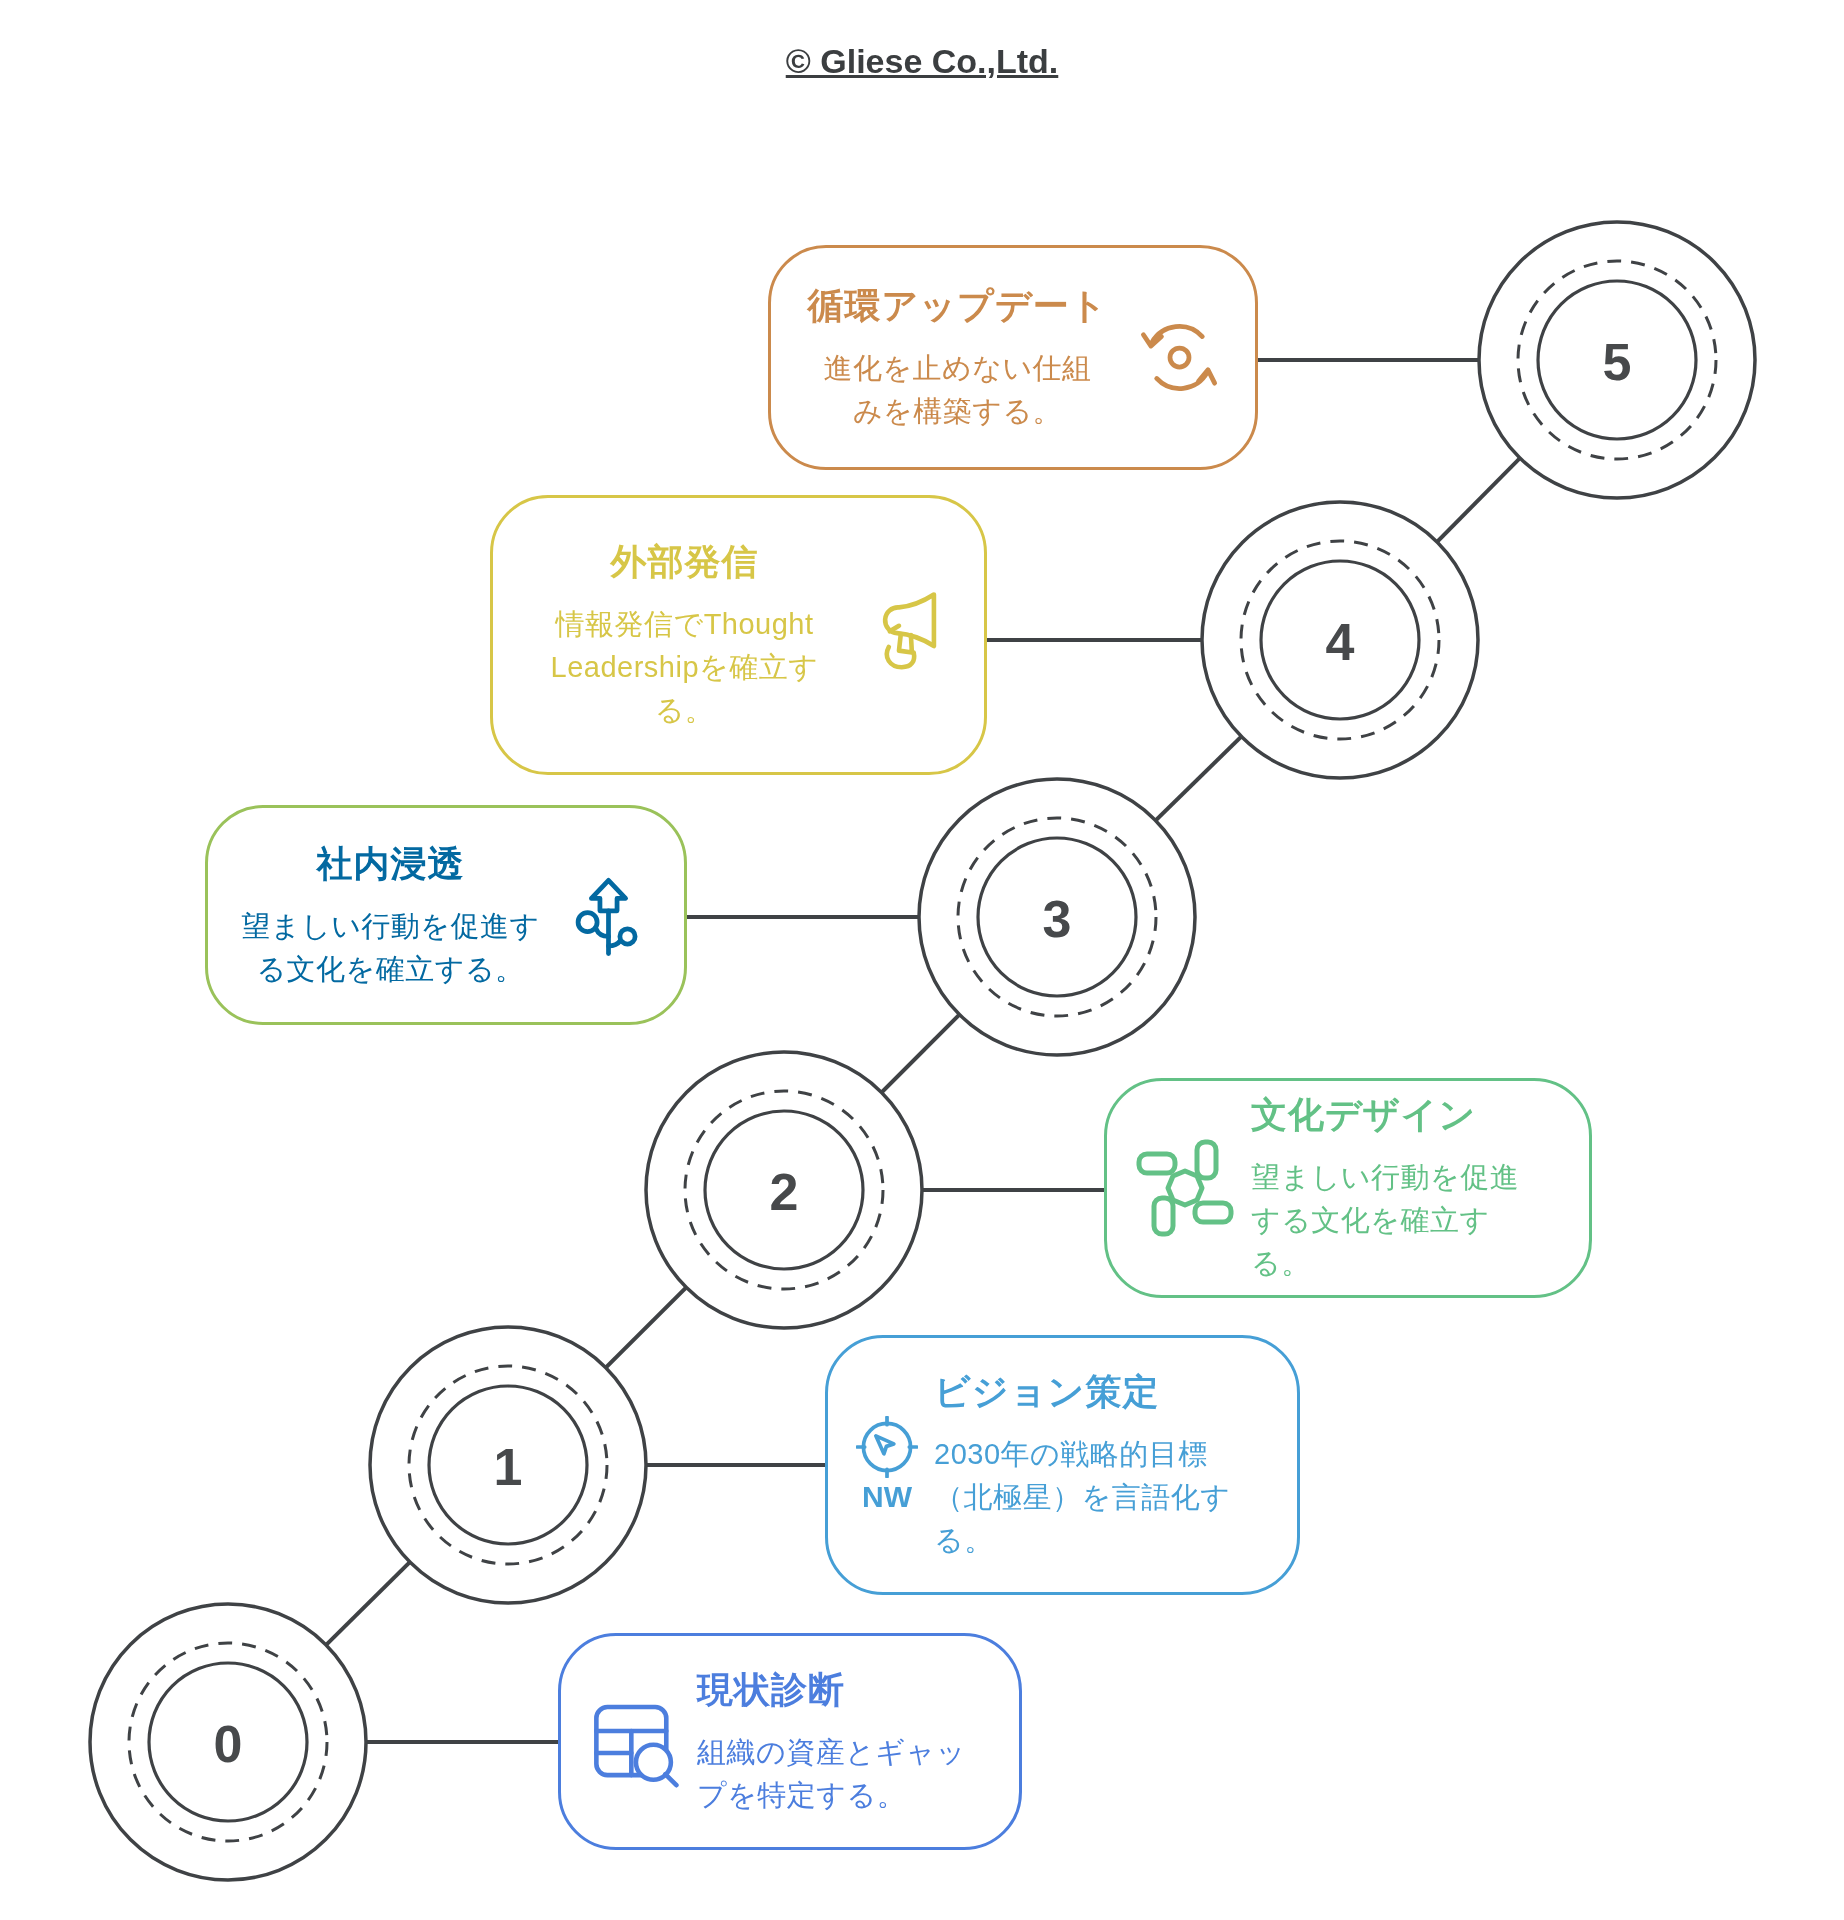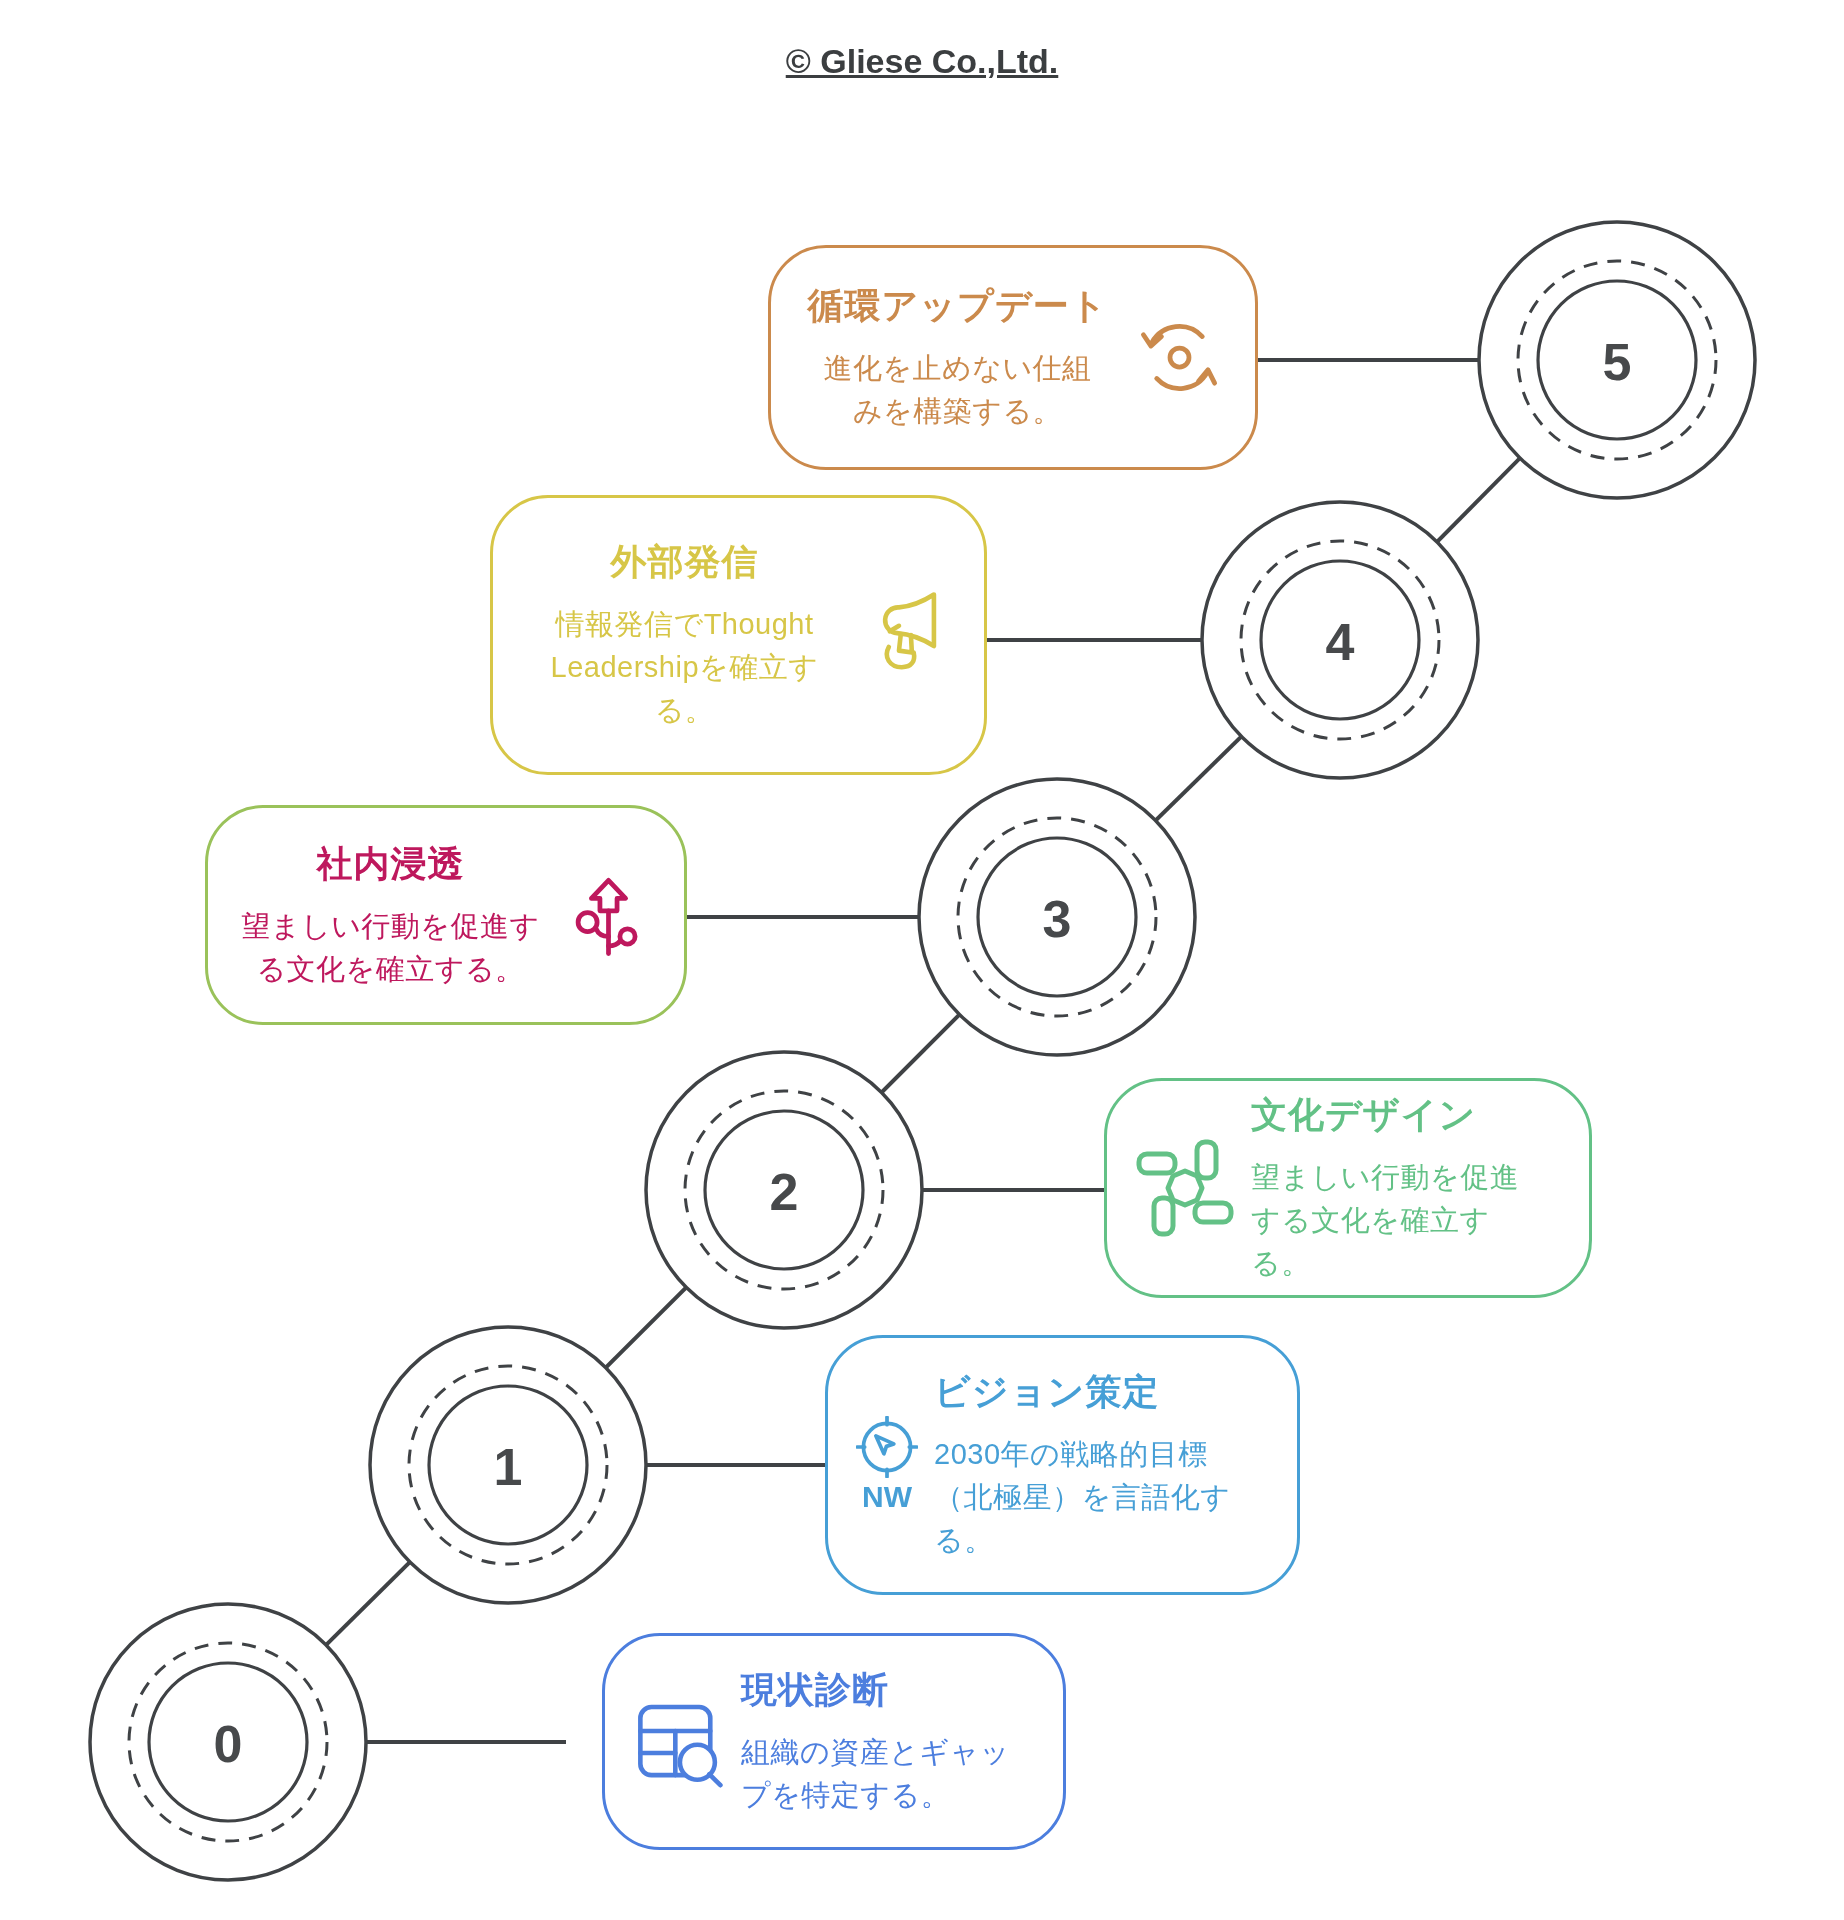--- a/index.html
+++ b/index.html
@@ -19,25 +19,25 @@
   .box-desc{font-size:29px;line-height:1.48;letter-spacing:0.5px;}
   .box-right .text-col{text-align:center;}
   .box-right .box-desc{margin:0 auto;}
   .box-left  .text-col{text-align:left;}
   .icon-col{flex:0 0 auto;display:flex;flex-direction:column;align-items:center;}
   .icon-caption{font-size:30px;font-weight:bold;margin-top:2px;}
 
   .c-blue  {color:#4C7EDE;border-color:#4C7EDE;}
   .c-lblue {color:#469FD6;border-color:#469FD6;}
   .c-green {color:#63C186;border-color:#63C186;}
-  .c-ygreen{color:#be185d;border-color:#9AC25A;align-items:center;}
+  .c-ygreen{color:#0369a1;border-color:#9AC25A;align-items:center;}
   .c-yellow{color:#D7C647;border-color:#D7C647;}
   .c-orange{color:#CB8A4C;border-color:#CB8A4C;}
 
-  .b0{left:558px;top:1633px;width:464px;height:217px;margin-left:44px;}
+  .b0{left:558px;top:1633px;width:464px;height:217px;}
   .b1{left:825px;top:1335px;width:475px;height:260px;}
   .b2{left:1104px;top:1078px;width:488px;height:220px;}
   .b3{left:205px;top:805px;width:482px;height:220px;}
   .b4{left:490px;top:495px;width:497px;height:280px;}
   .b5{left:768px;top:245px;width:490px;height:225px;}
 
   .b0 .box-desc{max-width:298px;}
   .b1 .box-desc{max-width:306px;}
   .b2 .box-desc{max-width:298px;}
   .b3 .box-desc{max-width:302px;}

